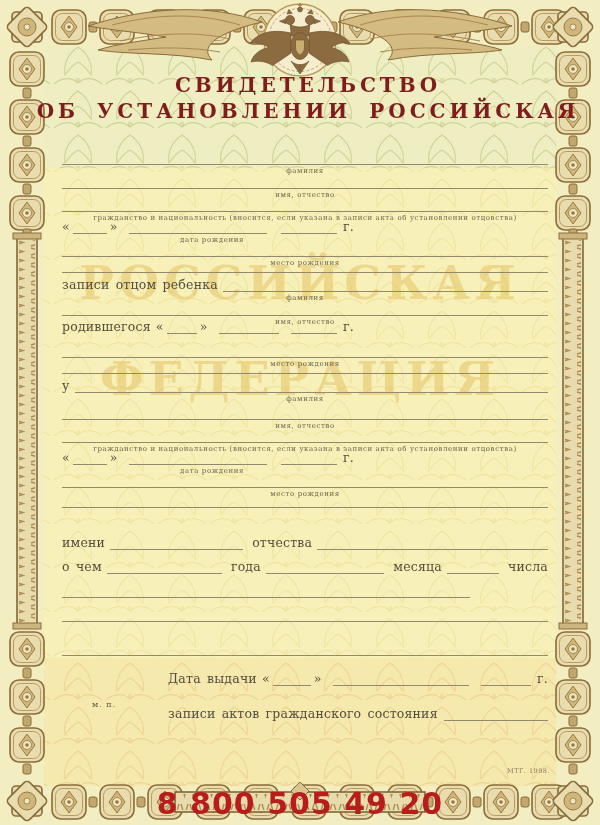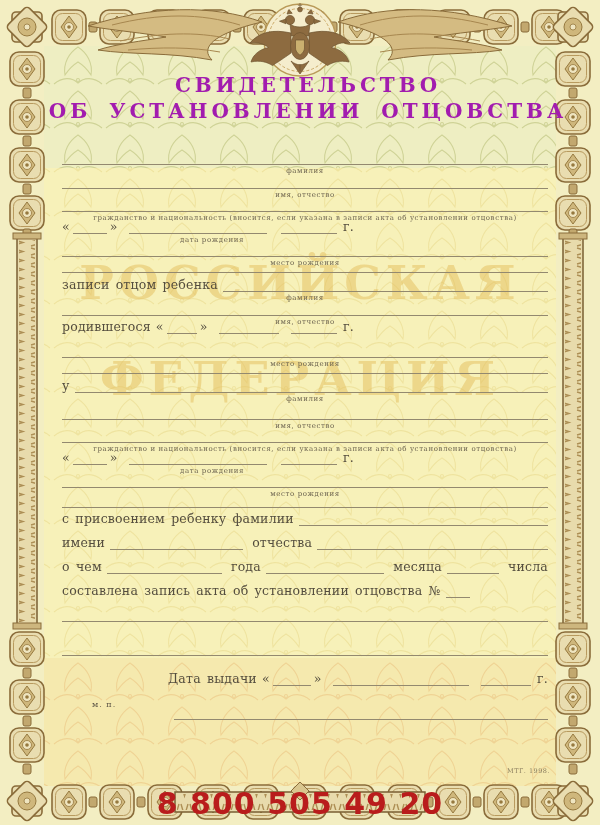--- a/index.html
+++ b/index.html
@@ -5,21 +5,21 @@
   html,body{margin:0;padding:0;background:#ddd;}
   .doc{position:relative;width:600px;height:825px;background:#f4efc0;overflow:hidden;
        font-family:"DejaVu Serif", serif;}
   .frame{position:absolute;left:0;top:0;z-index:0;}
   .wm{position:absolute;top:256px;left:0;right:0;z-index:1;text-align:center;
       font-weight:bold;font-size:46px;letter-spacing:5px;line-height:54px;
       color:rgba(228,190,92,0.5);}
   .wm div + div{margin-top:42px;}
   .title{position:absolute;top:72px;left:16px;right:0;z-index:2;text-align:center;
          font-weight:bold;font-size:20px;letter-spacing:4px;word-spacing:7px;
-         line-height:26px;color:#a21caf;}
+         line-height:26px;color:#7f1d1d;}
   .fl{position:absolute;z-index:2;display:flex;align-items:flex-end;height:16px;
       font-size:12.5px;color:#544d3e;}
   .lbl{white-space:nowrap;padding-right:5px;letter-spacing:.2px;word-spacing:2px;}
   .q{padding:0 3px 0 0;}
   .suf{padding-left:6px;padding-right:0;}
   .mid{padding-left:9px;}
   .seg{display:inline-block;border-bottom:1px solid #93896f;height:14px;}
   .grow{flex:1;}
   .cap{position:absolute;z-index:2;text-align:center;font-size:7px;line-height:9px;
        letter-spacing:.6px;color:#6d6450;}
@@ -215,21 +215,21 @@
     </g>
   </svg>
 
   <div class="wm">
     <div>РОССИЙСКАЯ</div>
     <div>ФЕДЕРАЦИЯ</div>
   </div>
 
   <div class="title">
     <div>СВИДЕТЕЛЬСТВО</div>
-    <div>ОБ УСТАНОВЛЕНИИ ОТЦОВСТВА</div>
+    <div>ОБ УСТАНОВЛЕНИИ РОССИЙСКАЯ</div>
   </div>
 
   <div class="fl" style="top:149px;left:62px;right:52px">
       <span class="seg grow"></span>
     </div>
   <div class="cap" style="top:167px;left:62px;right:52px">фамилия</div>
   <div class="fl" style="top:173px;left:62px;right:52px">
       <span class="seg grow"></span>
     </div>
   <div class="cap" style="top:191px;left:62px;right:52px">имя, отчество</div>
@@ -303,41 +303,36 @@
   </div>
   <div class="cap" style="top:467px;left:122px;width:180px">дата рождения</div>
   <div class="fl" style="top:472px;left:62px;right:52px">
       <span class="seg grow"></span>
     </div>
   <div class="cap" style="top:490px;left:62px;right:52px">место рождения</div>
   <div class="fl" style="top:492px;left:62px;right:52px">
       <span class="seg grow"></span>
     </div>
 
-  <div class="fl" style="top:510px;left:62px;right:52px">
-    <span class="lbl">с присвоением ребенку фамилии</span>
-      <span class="seg grow"></span>
-  </div>
   <div class="fl" style="top:534px;left:62px;right:52px">
     <span class="lbl">имени</span>
       <span class="seg" style="width:133px"></span>
     <span class="lbl mid">отчества</span>
       <span class="seg grow"></span>
   </div>
   <div class="fl" style="top:558px;left:62px;right:52px">
     <span class="lbl">о чем</span>
       <span class="seg" style="width:115px"></span>
     <span class="lbl mid">года</span>
       <span class="seg grow"></span>
     <span class="lbl mid">месяца</span>
       <span class="seg" style="width:52px"></span>
     <span class="lbl mid" style="padding-right:0">числа</span>
   </div>
   <div class="fl" style="top:582px;left:62px;width:408px">
-    <span class="lbl">составлена запись акта об установлении отцовства №</span>
       <span class="seg grow"></span>
   </div>
   <div class="fl" style="top:606px;left:62px;right:52px">
       <span class="seg grow"></span>
   </div>
   <div class="fl" style="top:640px;left:62px;right:52px">
       <span class="seg grow"></span>
     </div>
 
   <div class="fl" style="top:670px;left:168px;right:52px">
@@ -345,20 +340,21 @@
     <span class="lbl q">«</span>
       <span class="seg" style="width:38px"></span>
       <span class="lbl q" style="padding-left:3px">»</span>
     <span class="seg grow" style="margin-left:8px"></span>
     <span class="seg" style="width:50px;margin-left:12px"></span>
     <span class="lbl suf">г.</span>
   </div>
   <div class="small" style="top:700px;left:92px">м. п.</div>
   <div class="head" style="top:706px;left:168px;right:52px">
     <div class="row2">
+      <span style="white-space:nowrap">записи актов гражданского состояния</span>
       <span class="seg grow" style="margin-left:6px"></span>
     </div>
   </div>
   <div class="code" style="top:767px;left:507px">МТГ. 1998.</div>
 
   <div class="phone">8 800 505 49 20</div>
 
 </div>
 
 </body></html>

